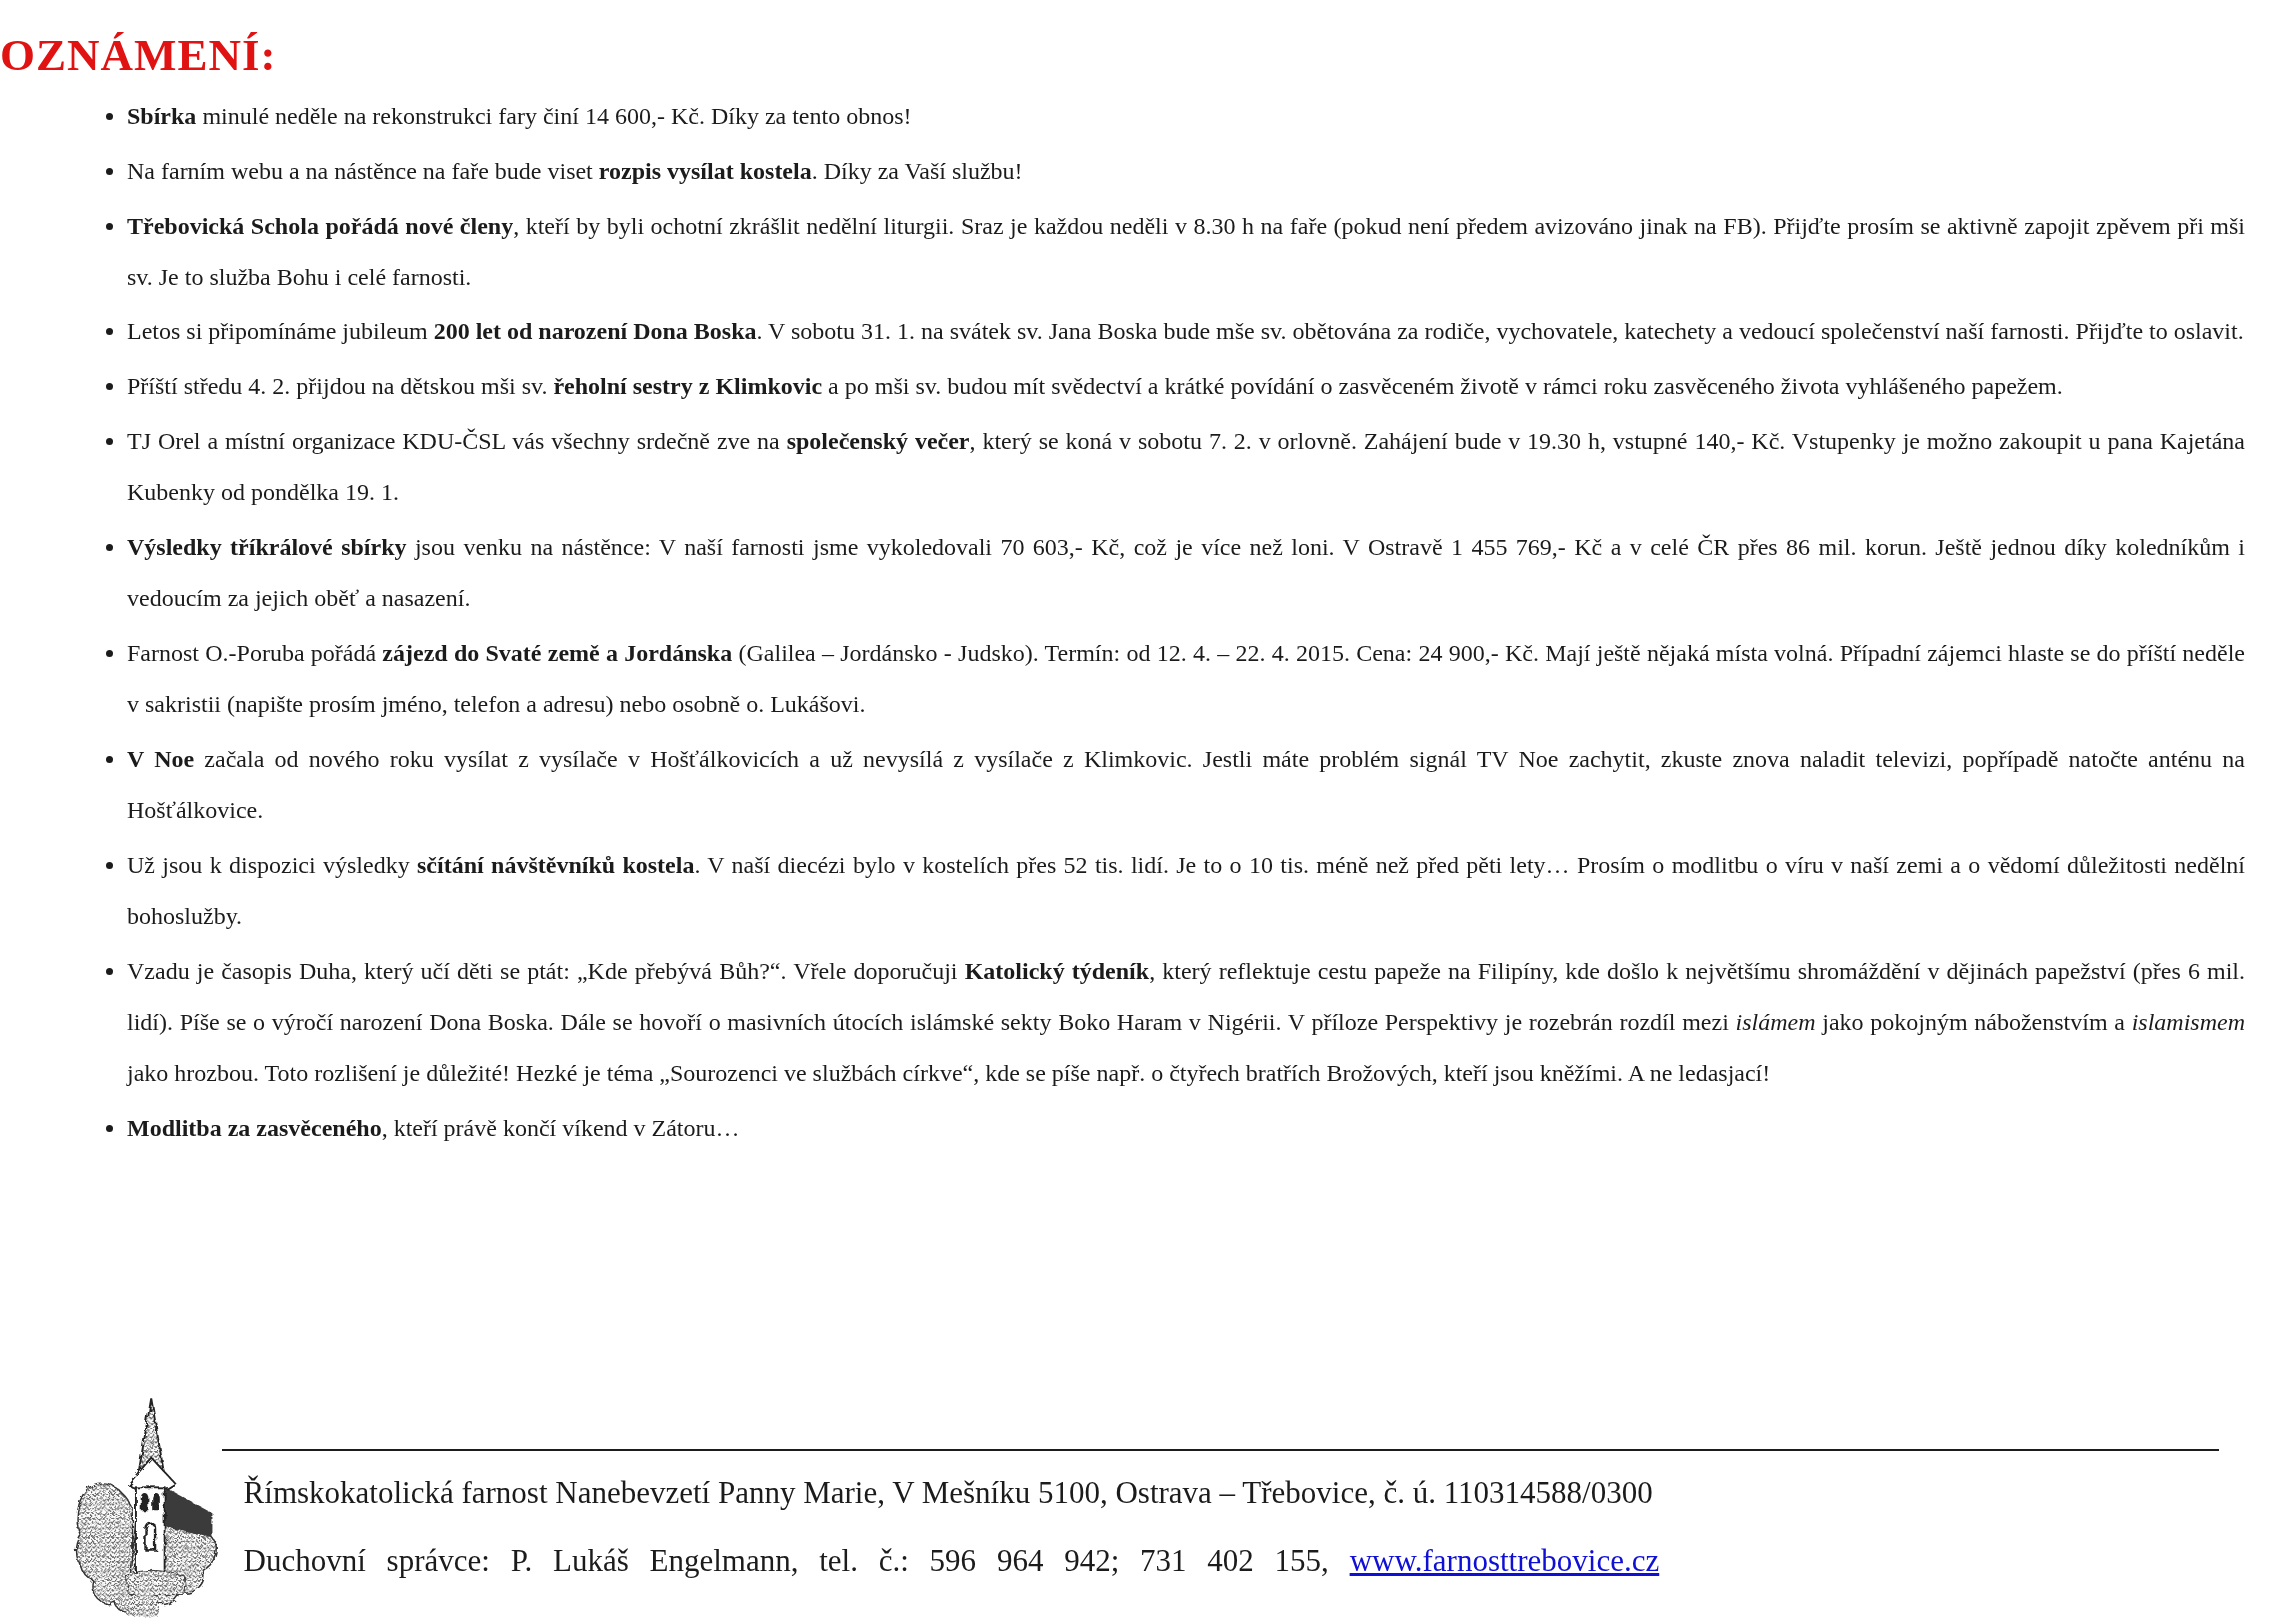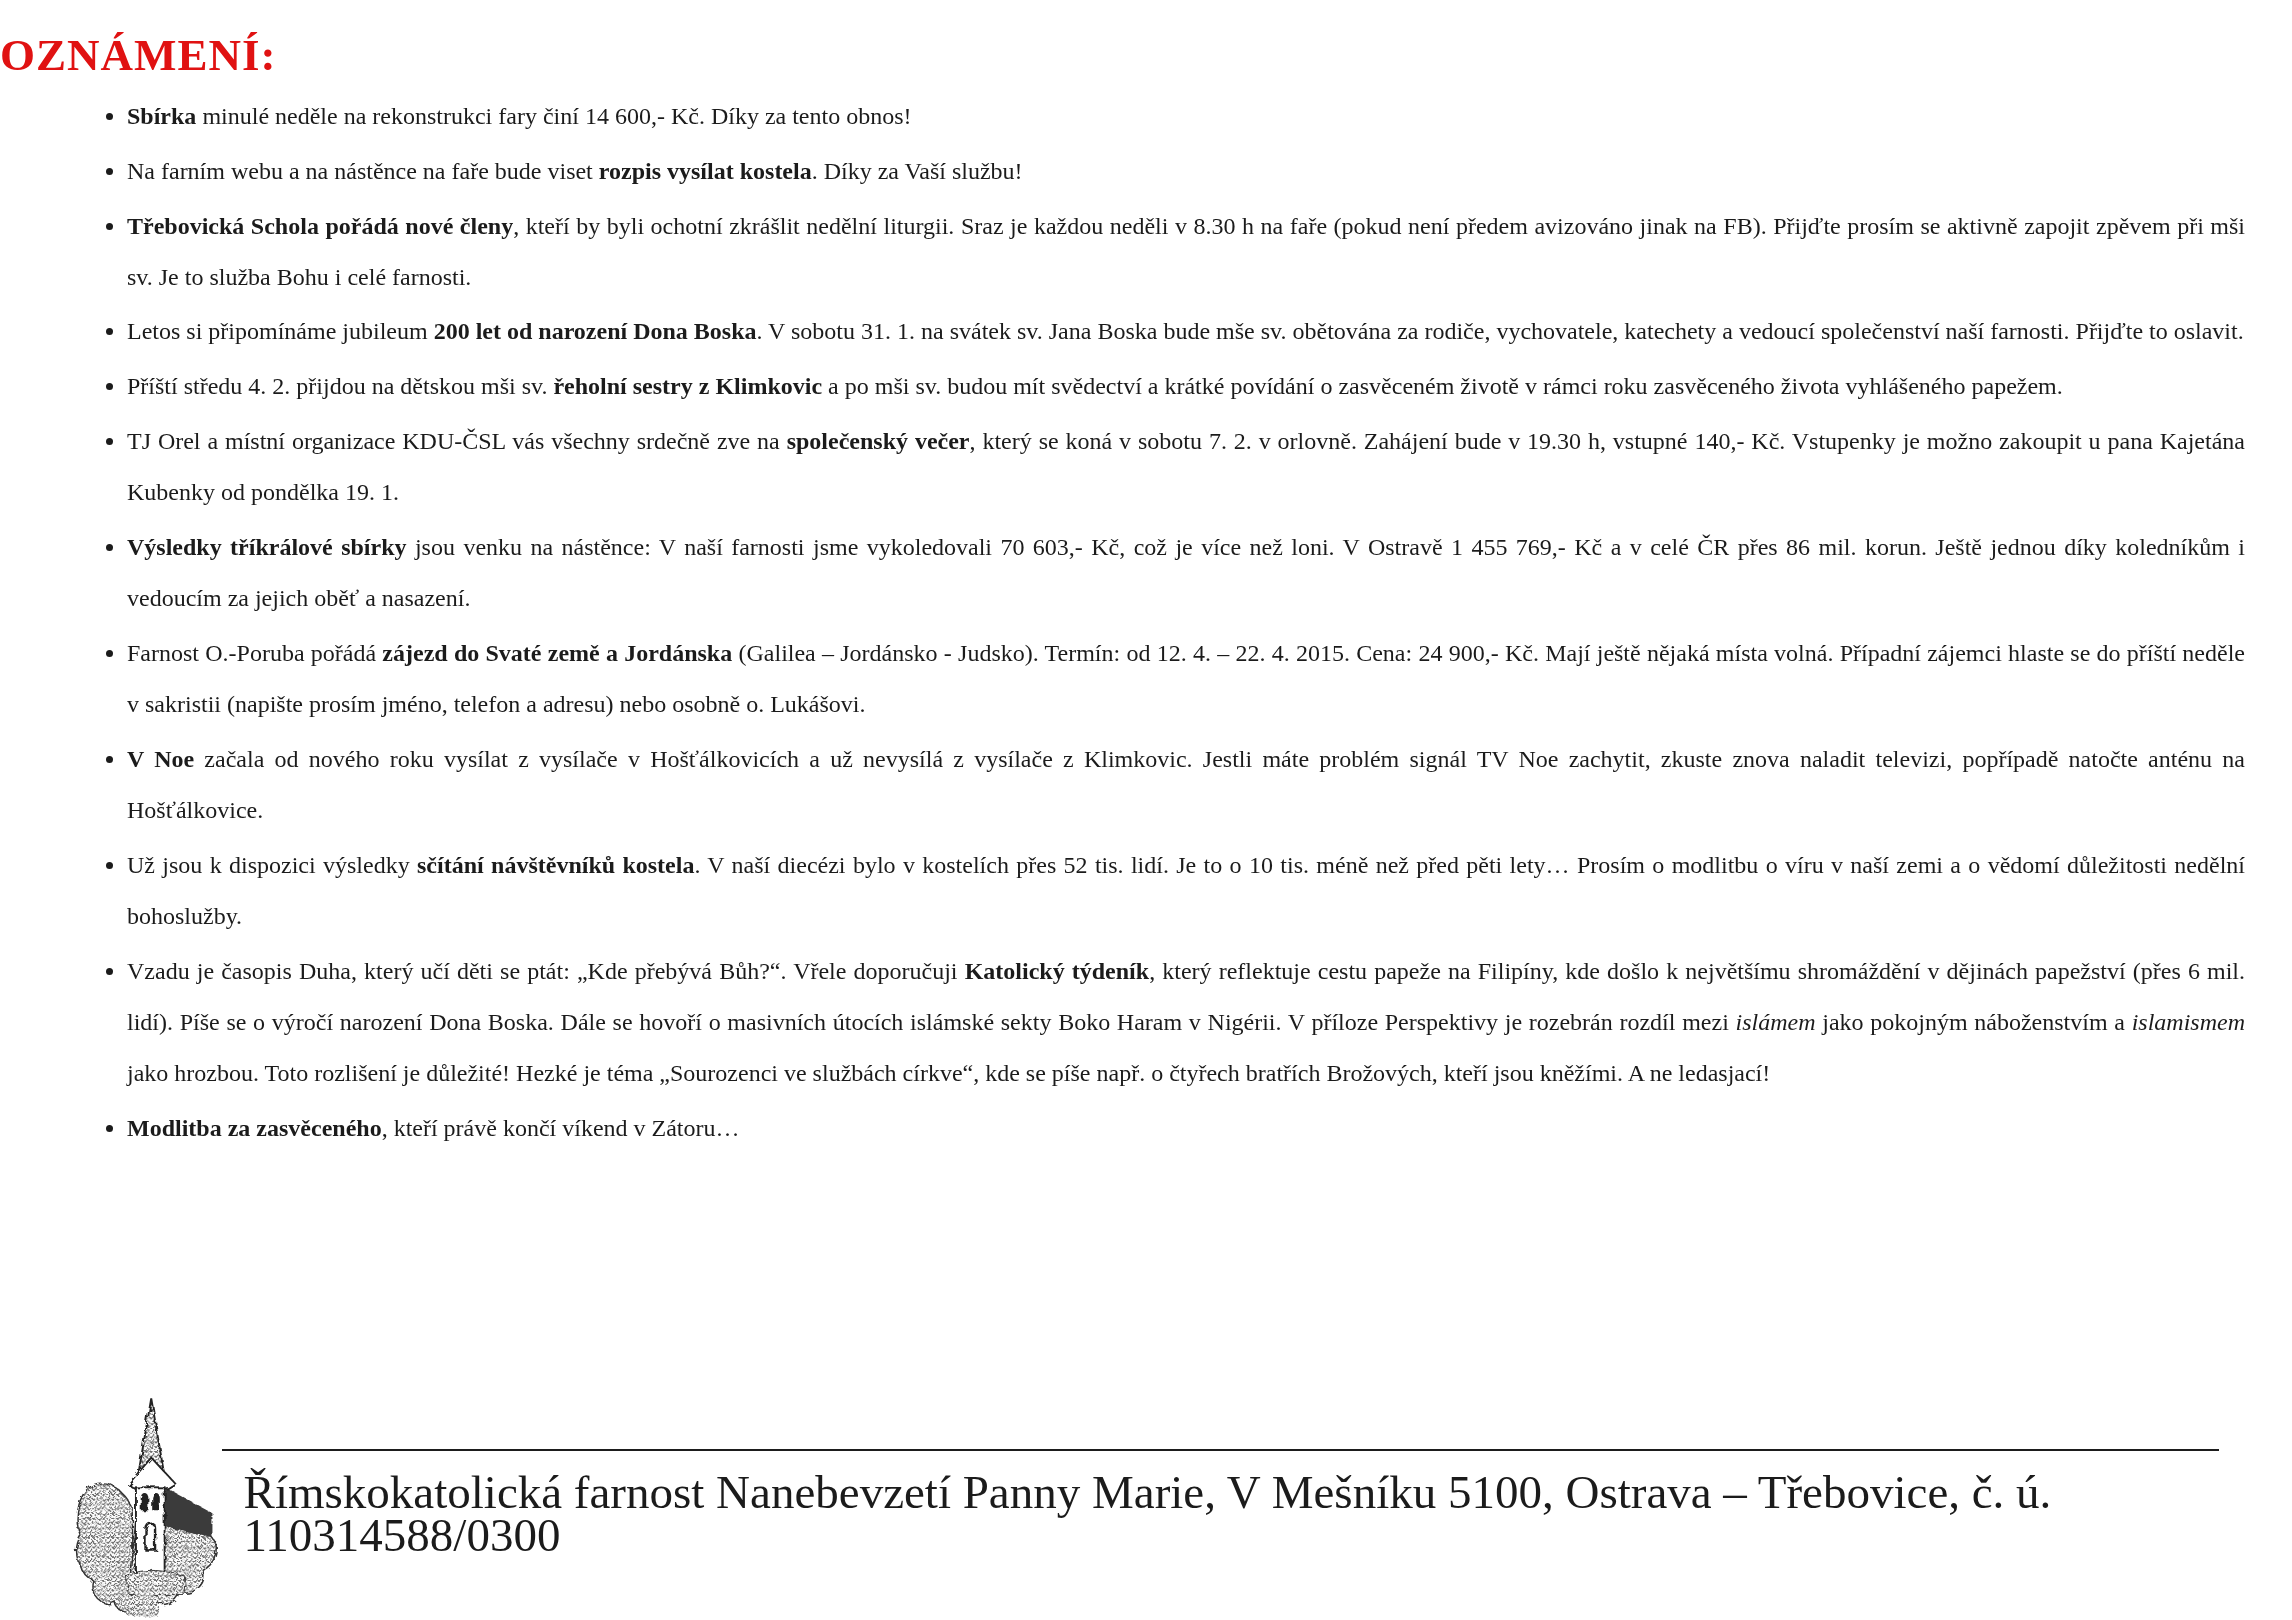--- a/index.html
+++ b/index.html
@@ -48,21 +48,21 @@
     padding-right:74px;
   }
   .rule{
     margin-top:59px;
     border-top:2.9px solid #1d1d1d;
     height:0;
   }
   .f1,.f2{
     margin:0;
     padding-left:21.6px;
-    font-size:47px;
+    font-size:31px;
     line-height:43px;
   }
   .f1{margin-top:19.6px;}
   .f2{margin-top:25.5px;word-spacing:0.42em;}
   .f2 a{
     text-decoration:underline;
     cursor:pointer;
   }
 </style>
 </head>
@@ -114,17 +114,21 @@
           <path d="M87,110 a4,5 0 0 1 8,0 v13 h-8 Z" fill="#222"></path>
           <path d="M80,142 a5,6 0 0 1 10,0 v22 h-10 Z" fill="none" stroke="#222" stroke-width="2.5"></path>
           <path d="M60,191 C80,183 100,185 122,193 L120,211 L62,211 Z" fill="url(#stip)" stroke="#333" stroke-width="1"></path>
           <path d="M70,210 C60,220 58,230 62,234 L92,234 C97,226 93,216 87,210 Z" fill="url(#stip)"></path>
         </g>
       </svg>
     </div>
     <div class="footer-right">
       <div class="rule"></div>
       <p class="f1">Římskokatolická farnost Nanebevzetí Panny Marie, V Mešníku 5100, Ostrava – Třebovice, č. ú. 110314588/0300</p>
+      <p class="f2">
+        <span>Duchovní správce: P. Lukáš Engelmann, tel. č.: 596 964 942; 731 402 155,</span>
+        <a class="link" style="color: rgb(15, 15, 214);">www.farnosttrebovice.cz</a>
+      </p>
     </div>
   </div>
 
 </div>
 
 
 </body></html>

